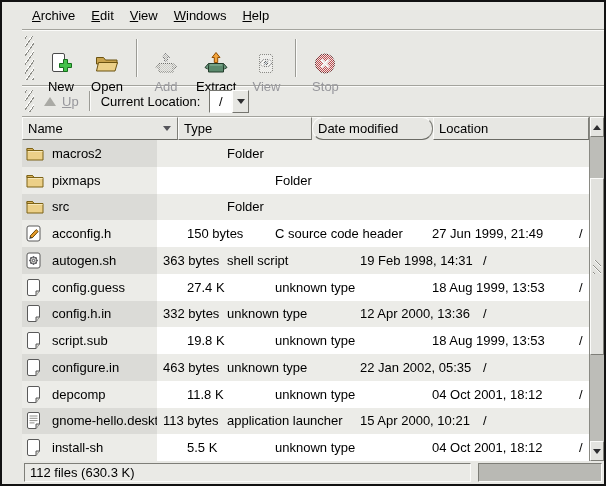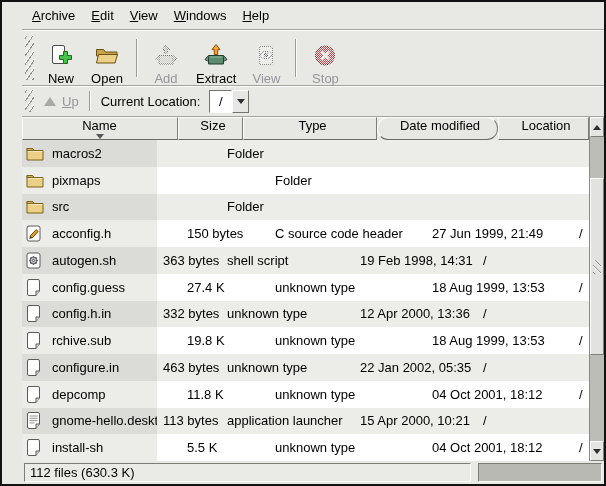--- a/index.html
+++ b/index.html
@@ -30,21 +30,21 @@
     height:56px; flex:0 0 56px;
     display:flex; align-items:center;
     border-bottom:1px solid #a3a39d;
     box-shadow:0 1px 0 #fbfbf9;
   }
   .grip {
     width:9px; height:44px; margin:0 4px 0 3px; flex:0 0 9px;
     background:repeating-linear-gradient(125deg,#fcfcfa 0 1px,#8f8f89 1px 2px,#e8e8e4 2px 5px);
   }
   .tbtn {
-    display:flex; flex-direction:column; align-items:center; justify-content:flex-start;
+    display:flex; flex-direction:column; align-items:center; justify-content:flex-end;
     background:none; border:1px solid transparent;
     padding:3px 6px 4px 6px; min-width:46px; height:60px;
     font-family:"Liberation Sans", sans-serif; font-size:13px; color:#000;margin-top:22px;
   }
   .ticon { width:26px; height:26px; display:block; position:relative; margin-bottom:2px; }
   .ticon svg { display:block; }
   .tbtn.disabled .tlabel { color:#96969b; }
   .tbtn.disabled .ticon::after {
     content:""; position:absolute; inset:0;
     background-image:conic-gradient(#e8e8e4 25%, transparent 0 50%, #e8e8e4 0 75%, transparent 0);
@@ -82,21 +82,21 @@
   .arr-up   { width:0; height:0; border-left:4px solid transparent; border-right:4px solid transparent; border-bottom:5px solid #2e2e30; }
   
   .content { flex:1; display:flex; min-height:0; }
   .tree { flex:1; display:flex; flex-direction:column; min-width:0; }
   .thead { height:23px; flex:0 0 23px; display:flex; }
   .hcell {
     background:#e7e7e3; cursor:default;
     border-top:1px solid #fbfbf9; border-left:1px solid #fbfbf9;
     border-right:1px solid #7e7e78; border-bottom:1px solid #6a6a64;
     display:flex; align-items:center; padding-left:5px;
-    white-space:nowrap; overflow:hidden;flex-direction:column;
+    white-space:nowrap; overflow:hidden;
   }
   .hc-name { width:156px; justify-content:space-between; padding-right:6px; }
   .hc-size { width:65px; }
   .hc-type { width:134px; }
   .hc-date { width:121px;border-radius:11px; }
   .hc-loc  { flex:1; }
   .sort-arr { width:0; height:0; border-left:4px solid transparent; border-right:4px solid transparent; border-top:5px solid #55555a; }
   .tbody { flex:1; overflow:hidden; background:#fff; }
   .row { height:26.75px; display:flex; align-items:center; }
   .cell { height:100%; display:flex; align-items:center; white-space:nowrap; overflow:hidden; }
@@ -242,23 +242,20 @@
     </div>
   </div>
 
   <div class="content">
     <div class="tree">
       <div class="thead">
         <div class="hcell hc-name">
           <span>Name</span>
           <span class="sort-arr"></span>
         </div>
-        <div class="hcell hc-size">
-            <span>Size</span>
-          </div>
         <div class="hcell hc-type">
             <span>Type</span>
           </div>
         <div class="hcell hc-date">
             <span>Date modified</span>
           </div>
         <div class="hcell hc-loc">
             <span>Location</span>
           </div>
       </div>
@@ -375,21 +372,21 @@
             <div class="cell c-loc">/</div>
           </div>
           <div class="row even">
             <div class="cell c-name">
               <span class="ricon">
                 <svg width="15" height="17" viewBox="0 0 15 17">
                   <path d="M1.5 2 a1.5 1.5 0 0 1 1.5 -1.5 h9 a1.5 1.5 0 0 1 1.5 1.5 v10 l-3.5 4.5 h-7 a1.5 1.5 0 0 1 -1.5 -1.5 z" fill="#ffffff" stroke="#5a5a5a"></path>
                   <path d="M13.5 12 h-3.5 v4.5" fill="#d8d8d4" stroke="#5a5a5a"></path>
                 </svg>
               </span>
-              <span>rchive.sub</span>
+              <span>script.sub</span>
             </div>
             <div class="cell c-size">19.8 K</div>
             <div class="cell c-type">unknown type</div>
             <div class="cell c-date">18 Aug 1999, 13:53</div>
             <div class="cell c-loc">/</div>
           </div>
           <div class="row odd">
             <div class="cell c-name">
               <span class="ricon">
                 <svg width="15" height="17" viewBox="0 0 15 17">

